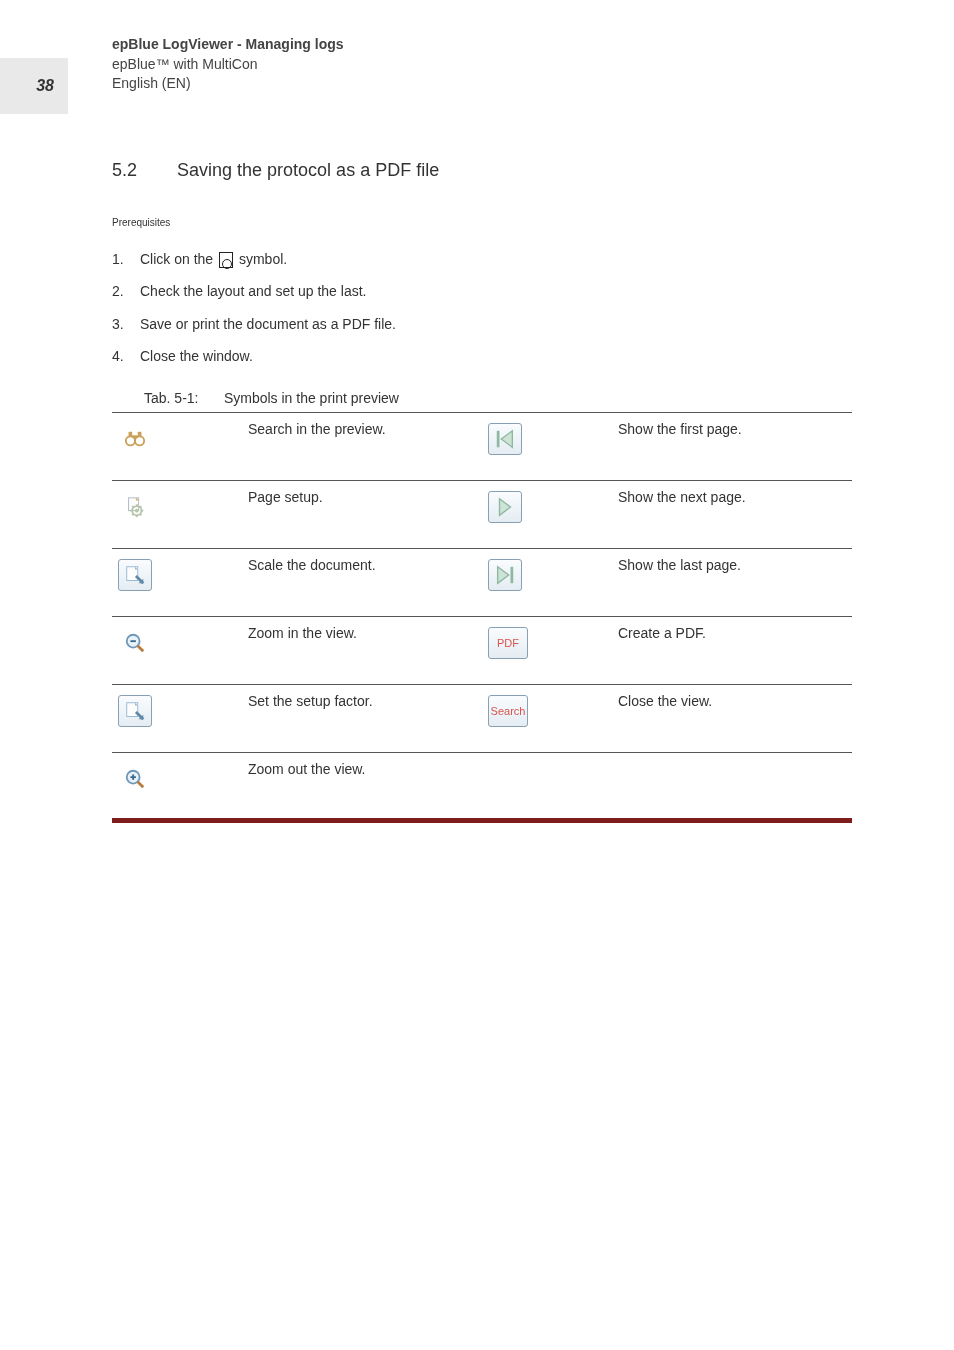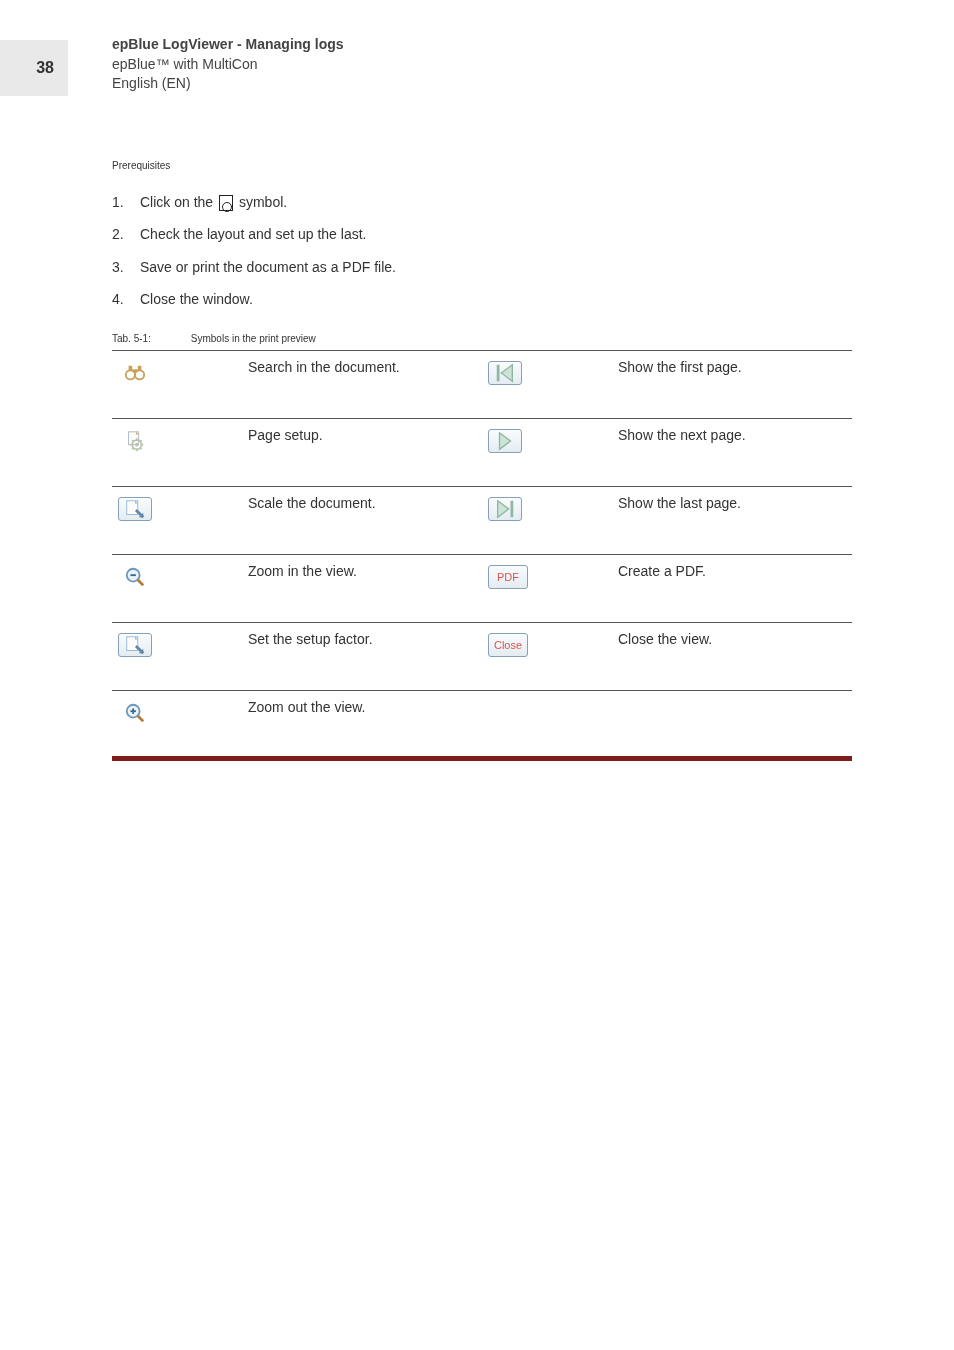--- a/index.html
+++ b/index.html
@@ -1,21 +1,21 @@
 <!DOCTYPE html>
 <html><head>
 <meta charset="utf-8">
 <style>
   * { box-sizing: border-box; margin: 0; padding: 0; }
   html, body { width: 954px; height: 1350px; background: #fff; font-family: Arial, Helvetica, sans-serif; color: #333; }
   .page { position: relative; width: 954px; height: 1350px; }
   .page-number-tab {
-    position: absolute; left: 0; top: 40px; width: 68px; height: 56px;
+    position: absolute; left: 0; top: 58px; width: 68px; height: 56px;
     background: #e9e9e9; display: flex; align-items: center; justify-content: flex-end;
-    padding-right: 14px; font-weight: bold; font-size: 16px; color: #333;
+    padding-right: 14px; font-weight: bold; font-size: 16px; color: #333; font-style: italic;
   }
   .header {
     position: absolute; left: 112px; top: 35px; line-height: 1.4;
     font-size: 14px; color: #444;
   }
   .header .line1 { font-weight: bold; }
   .content {
     position: absolute; left: 112px; top: 160px; width: 740px;
   }
   .section-heading {
@@ -29,35 +29,35 @@
   .steps .step .body { flex: 1; }
   .steps .step .sub { margin-top: 4px; }
   .inline-icon {
     display: inline-block; vertical-align: middle; border: 1px solid #222;
     width: 14px; height: 16px; position: relative; margin: 0 2px;
   }
   .inline-icon::after {
     content: ""; position: absolute; width: 8px; height: 8px; border: 1.5px solid #222;
     border-radius: 50%; left: 2px; top: 6px;
   }
-  .tab-caption { font-size: 10px; margin-top: 22px; margin-bottom: 6px; }
+  .tab-caption { font-size: 14px; margin-top: 22px; margin-bottom: 6px; margin-left: 32px; }
   .tab-caption .lbl { display: inline-block; width: 76px; }
   table.symbols {
     border-collapse: collapse; width: 100%; font-size: 14px;
   }
   table.symbols tr { height: 68px; }
   table.symbols td {
     border-top: 1px solid #555; padding: 8px 6px; vertical-align: top;
   }
   table.symbols tr:last-child td { border-bottom: 5px solid #7f1d1d; }
   table.symbols td.iconcell { width: 130px; padding-top: 10px; }
   table.symbols td.desccell { width: 240px; padding-top: 8px; }
   .ico {
     display: inline-flex; align-items: center; justify-content: center;
-    width: 34px; height: 24px; border: 1px solid #88a0b5; border-radius: 3px;
+    width: 34px; height: 32px; border: 1px solid #88a0b5; border-radius: 3px;
     background: linear-gradient(#fafcfe, #e4ecf2);
     font-family: Arial, sans-serif;
     text-align: center;
   }
   .ico.noframe { border: none; background: none; }
   .ico svg { width: 22px; height: 22px; }
   .ico.text { font-size: 11px; color: #d9534f; font-weight: 500; width: 40px; padding: 0 2px; }
 </style>
 </head>
 <body>
@@ -67,20 +67,24 @@
   <div class="page-number-tab">38</div>
 
   <div class="header">
     <div class="line1">epBlue LogViewer - Managing logs</div>
     <div>epBlue™ with MultiCon</div>
     <div>English (EN)</div>
   </div>
 
   <div class="content">
 
+    <div class="section-heading">
+      <span class="num">5.2</span>
+      <span>Saving the protocol as a PDF file</span>
+    </div>
 
     <div class="prereq">Prerequisites</div>
 
     <div class="steps">
       <div class="step">
         <div class="n">1.</div>
         <div class="body">
           <span>Click on the </span><span class="inline-icon"></span><span> symbol.</span>
         </div>
       </div>
@@ -104,21 +108,21 @@
     </div>
 
     <table class="symbols">
       <tbody id="symrows">
           <tr>
             <td class="iconcell"><span class="ico noframe">
                 <svg viewBox="0 0 24 24">
                   <use href="#svg-binoculars"></use>
                 </svg>
               </span></td>
-            <td class="desccell">Search in the document.</td>
+            <td class="desccell">Search in the preview.</td>
             <td class="iconcell"><span class="ico ">
                 <svg viewBox="0 0 24 24">
                   <use href="#svg-nav-first"></use>
                 </svg>
               </span></td>
             <td class="desccell">Show the first page.</td>
           </tr>
           <tr>
             <td class="iconcell"><span class="ico noframe">
                 <svg viewBox="0 0 24 24">
@@ -157,21 +161,21 @@
             <td class="iconcell"><span class="ico text">PDF</span></td>
             <td class="desccell">Create a PDF.</td>
           </tr>
           <tr>
             <td class="iconcell"><span class="ico ">
                 <svg viewBox="0 0 24 24">
                   <use href="#svg-zoom-factor"></use>
                 </svg>
               </span></td>
             <td class="desccell">Set the setup factor.</td>
-            <td class="iconcell"><span class="ico text">Close</span></td>
+            <td class="iconcell"><span class="ico text">Search</span></td>
             <td class="desccell">Close the view.</td>
           </tr>
           <tr>
             <td class="iconcell"><span class="ico noframe">
                 <svg viewBox="0 0 24 24">
                   <use href="#svg-zoom-out"></use>
                 </svg>
               </span></td>
             <td class="desccell">Zoom out the view.</td>
             <td class="iconcell"></td>

